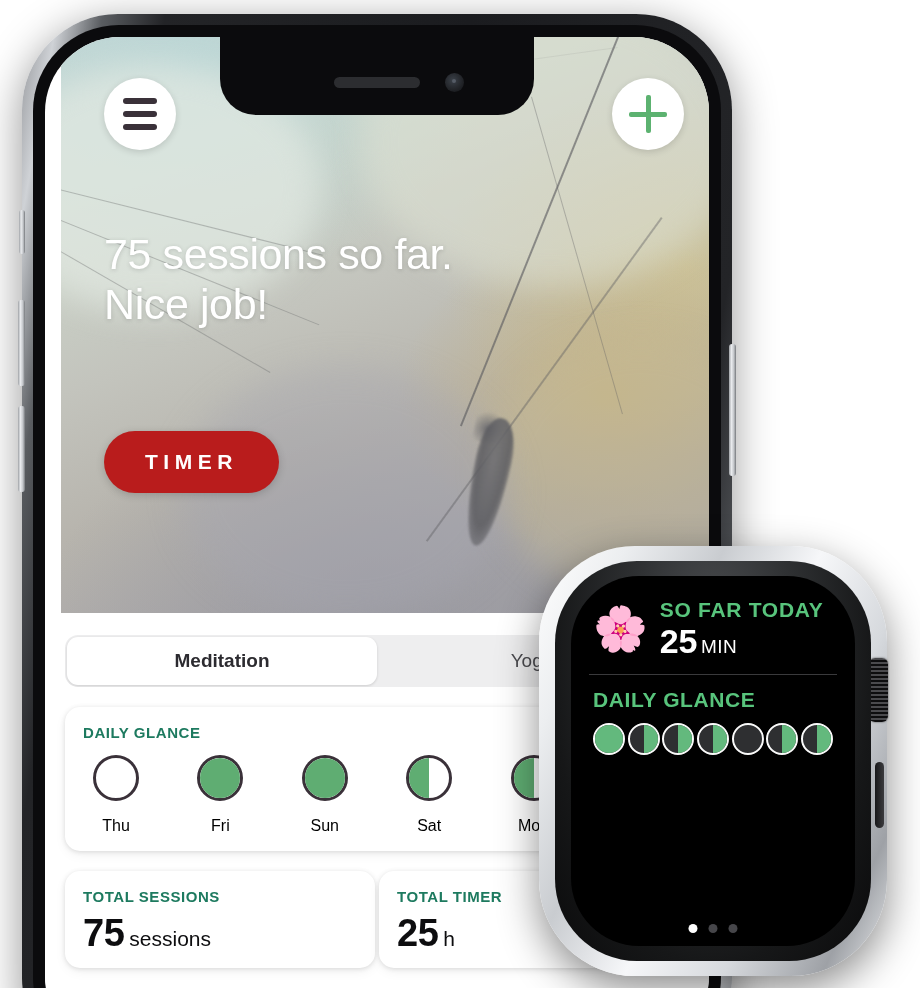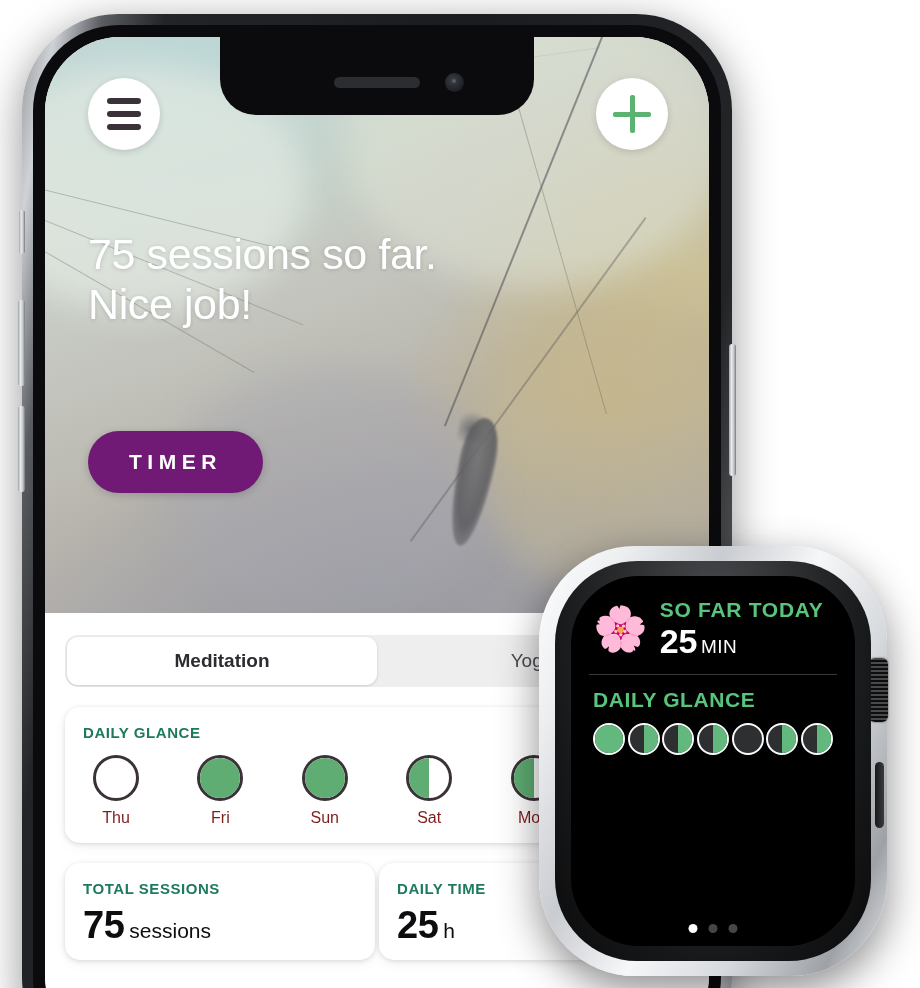--- a/index.html
+++ b/index.html
@@ -43,21 +43,21 @@
   .notch-cam::after{content:"";position:absolute;left:7px;top:6px;width:4px;height:4px;border-radius:50%;background:#555c66;}
 
   
   .btn-side{position:absolute;background:linear-gradient(90deg,#9ea1a5,#e9ebee 35%,#c2c5c9 70%,#74777b);border-radius:3px;}
   .btn-mute{left:-3px;top:196px;width:6px;height:44px;}
   .btn-vup{left:-4px;top:286px;width:7px;height:86px;}
   .btn-vdn{left:-4px;top:392px;width:7px;height:86px;}
   .btn-pwr{right:-4px;top:330px;width:7px;height:132px;}
 
   
-  .hero{position:absolute;left:0;top:0;right:0;height:576px;overflow:hidden;padding-left:16px;}
+  .hero{position:absolute;left:16px;top:0;right:0;height:576px;overflow:hidden;padding-left:16px;}
   .hero-bg{position:absolute;inset:-4px;
     background:
       radial-gradient(ellipse 300px 230px at 84% 62%, rgba(200,178,120,.70), rgba(200,178,120,0) 70%),
       radial-gradient(ellipse 340px 260px at 96% 40%, rgba(214,200,140,.62), rgba(214,200,140,0) 72%),
       radial-gradient(ellipse 420px 300px at 20% 6%, rgba(186,214,214,.92), rgba(186,214,214,0) 72%),
       radial-gradient(ellipse 460px 300px at 50% 100%, rgba(152,152,160,.78), rgba(152,152,160,0) 74%),
       linear-gradient(160deg,#c7d9d6 0%,#cdd6cb 22%,#c3c4bd 44%,#b7b4ad 62%,#a9a7a9 80%,#9d9ca1 100%);
     filter:blur(0.4px);
   }
   .fluff{position:absolute;border-radius:50%;filter:blur(16px);}
@@ -92,21 +92,21 @@
   .plus-v{width:5px;height:38px;}
   .plus-h{width:38px;height:5px;}
 
   .headline{
     position:absolute;left:43px;top:192px;right:60px;
     color:#fff;font-size:43px;line-height:1.17;font-weight:400;letter-spacing:-.4px;
     text-shadow:0 1px 4px rgba(60,60,60,.22);
   }
   .timer-btn{
     position:absolute;left:43px;top:394px;
-    padding:19px 41px;border-radius:34px;background:#701a75;
+    padding:19px 41px;border-radius:34px;background:#b91c1c;
     color:#fff;font-size:21px;font-weight:700;letter-spacing:5.5px;
     box-shadow:0 2px 8px rgba(0,0,0,.18);z-index:8;
   }
 
   
   .sheet{position:absolute;left:0;top:576px;right:0;bottom:0;background:#fff;padding:22px 20px 0;box-sizing:border-box;}
   .segmented{
     display:flex;height:52px;border-radius:13px;background:#eeeeef;
     overflow:hidden;align-items:center;padding:2px;box-sizing:border-box;
   }
@@ -123,21 +123,21 @@
   .glance-row{display:flex;justify-content:space-between;margin-top:14px;padding:0 4px;}
   .day{display:flex;flex-direction:column;align-items:center;width:58px;}
   .ring{
     width:46px;height:46px;border-radius:50%;border:3.2px solid #3a3139;
     position:relative;overflow:hidden;background:#fff;box-sizing:border-box;
   }
   .fill{position:absolute;left:0;top:0;bottom:0;background:#5fad72;}
   .fill.full{width:100%;}
   .fill.half{width:50%;}
   .fill.none{width:0;}
-  .day-name{margin-top:8px;font-size:16px;color:#7f1d1d;}
+  .day-name{margin-top:16px;font-size:16px;color:#000000;}
 
   .stats{display:flex;gap:4px;}
   .stat{flex:1;}
   .stat .big{margin-top:9px;font-size:38px;font-weight:700;color:#0d0d0f;letter-spacing:-.5px;line-height:1;}
   .stat .big .unit{font-size:21px;font-weight:400;margin-left:5px;letter-spacing:0;}
 
   
   .watch{
     position:absolute;left:531px;top:546px;width:370px;height:442px;z-index:30;
   }
@@ -303,21 +303,21 @@
           </div>
 
           <div class="stats">
             <div class="card stat">
               <div class="card-label">TOTAL SESSIONS</div>
               <div class="big">
                 <span>75</span><span class="unit">sessions</span>
               </div>
             </div>
             <div class="card stat">
-              <div class="card-label">DAILY TIME</div>
+              <div class="card-label">TOTAL TIMER</div>
               <div class="big">
                 <span>25</span><span class="unit">h</span>
               </div>
             </div>
           </div>
 
         </div>
       </div>
     </div>
   </div>

